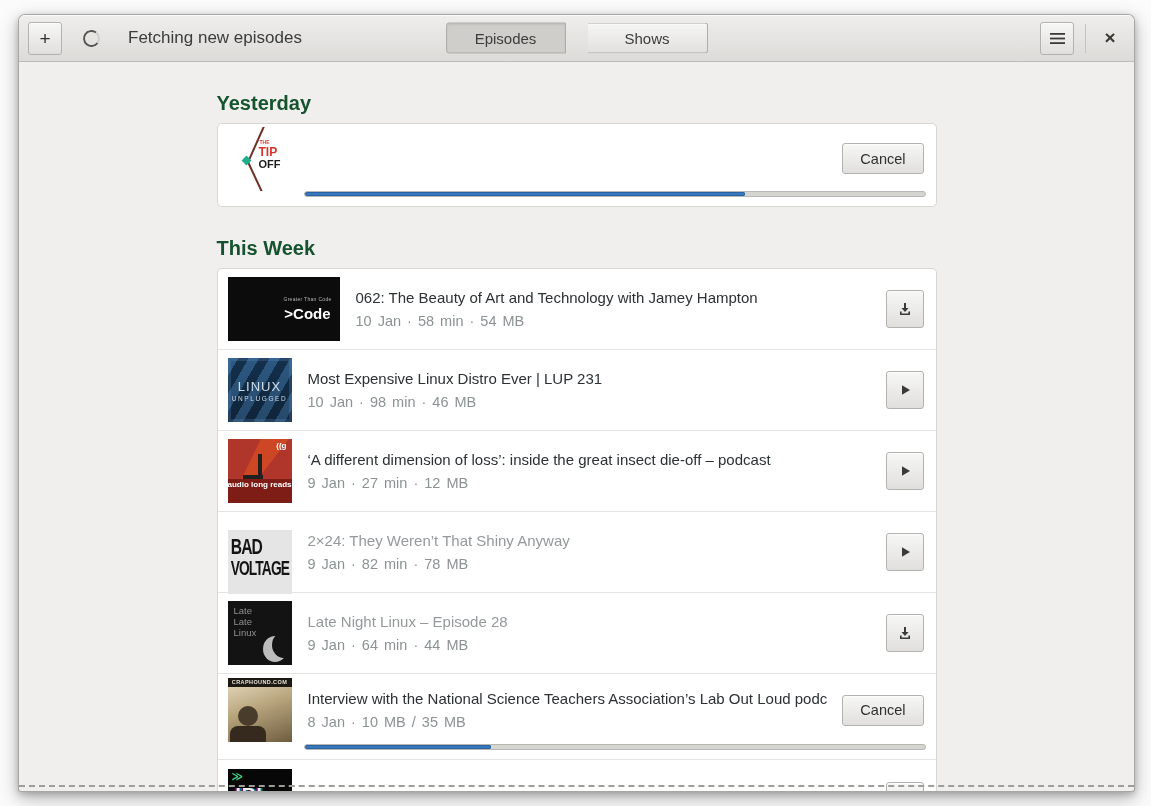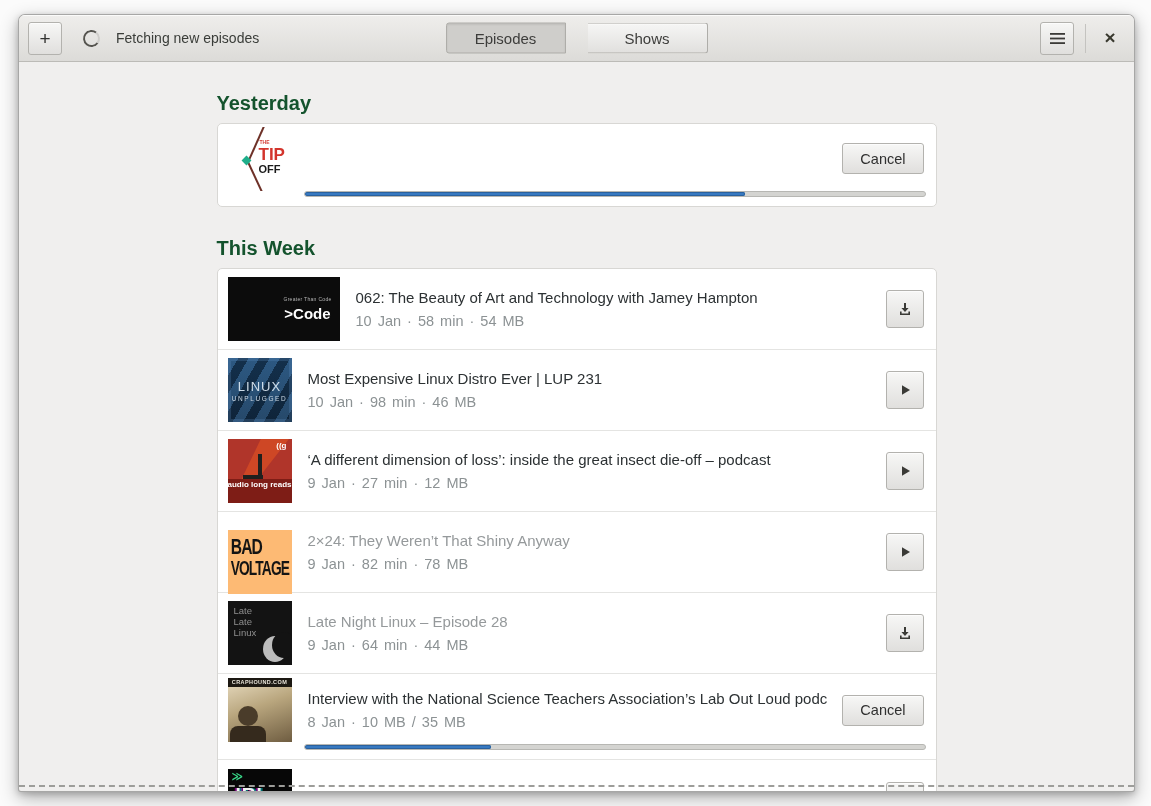--- a/index.html
+++ b/index.html
@@ -30,21 +30,21 @@
     box-shadow:inset 0 1px rgba(255,255,255,.65);
     color:#323230;cursor:default;
     display:flex;align-items:center;justify-content:center;
   }
   .add-btn{width:34px;height:33px;font-size:19px;font-weight:400;line-height:1;}
   .spinner{
     width:13px;height:13px;border-radius:50%;
     border:2.5px solid #55544f;border-right-color:#cfcecb;
     margin-left:21px;flex:none;transform:rotate(-8deg);
   }
-  .status-text{margin-left:16px;font-size:14px;color:#3a3d39;}
+  .status-text{margin-left:28px;font-size:17px;color:#3a3d39;}
   .switcher{
     position:absolute;left:50%;top:50%;transform:translate(-50%,-50%);
     display:flex;
     gap:22px;
   }
   .switch-btn{
     width:120px;height:31px;font-size:15px;color:#3d3d3b;
     display:flex;align-items:center;justify-content:center;
     border:1px solid #aeada9;box-sizing:border-box;
   }
@@ -107,21 +107,21 @@
   }
   
   
   .t-tipoff{background:#ffffff;}
   .tip-arm{position:absolute;width:2px;background:#6e3128;}
   .tip-arm1{left:36px;top:-3px;height:42px;transform:rotate(24deg);transform-origin:top center;}
   .tip-arm2{left:19px;top:35px;height:33px;transform:rotate(-25deg);transform-origin:top center;}
   .tip-gem{position:absolute;left:15px;top:30px;width:7px;height:7px;background:#1fae8a;transform:rotate(45deg);}
   .tip-txt{position:absolute;left:31px;top:13px;line-height:1;}
   .tip-the{font-size:5px;font-weight:700;color:#d33b33;margin-left:1px;}
-  .tip-tip{font-size:17px;font-weight:700;color:#d3342c;margin-top:1px;}
+  .tip-tip{font-size:12px;font-weight:700;color:#d3342c;margin-top:1px;}
   .tip-off{font-size:11px;font-weight:700;color:#1a1a1a;margin-top:1px;}
   
   .t-gtc{background:#0c0c0c;display:flex;flex-direction:column;align-items:center;justify-content:center;padding-left:48px;}
   .gtc-sub{font-size:5px;color:#b5b5b5;margin-bottom:3px;letter-spacing:.3px;}
   .gtc-main{font-size:15px;font-weight:700;color:#ffffff;}
   
   .t-lup{
     background:
       repeating-linear-gradient(120deg,rgba(80,140,195,.30) 0 9px,rgba(8,26,44,.45) 9px 18px),
       linear-gradient(#1d4266,#142c44);
@@ -135,21 +135,21 @@
   .alr-wedge{position:absolute;inset:0;background:#d34a24;opacity:.85;
     clip-path:polygon(52% 0,96% 0,18% 100%,4% 100%);}
   .alr-g{position:absolute;top:2px;right:5px;font-size:8px;font-weight:700;color:#fff;}
   .alr-back{position:absolute;left:30px;top:15px;width:4px;height:23px;background:#20201e;}
   .alr-seat{position:absolute;left:15px;top:36px;width:20px;height:4px;background:#20201e;}
   .alr-leg1{position:absolute;left:17px;top:40px;width:3px;height:13px;background:#20201e;transform:rotate(8deg);}
   .alr-leg2{position:absolute;left:30px;top:40px;width:3px;height:13px;background:#20201e;transform:rotate(-8deg);}
   .alr-band{position:absolute;left:0;right:0;bottom:0;height:24px;background:#7e1d16;
     color:#fff;font-size:8px;font-weight:700;text-align:center;line-height:12px;}
   
-  .t-bv{background:#fdba74;margin-top:20px;}
+  .t-bv{background:#e5e5e5;margin-top:20px;}
   .bv-wrap{transform:scale(.92,1.35);transform-origin:left top;padding:5px 0 0 3px;line-height:15px;
     font-weight:800;color:#141414;letter-spacing:-1px;}
   .bv-l1{font-size:17px;}
   .bv-l2{font-size:15px;}
   
   .t-lnl{background:#131313;}
   .lnl-txt{position:absolute;left:6px;top:4px;font-size:9.5px;line-height:11px;color:#8f8f8f;}
   .lnl-moon{position:absolute;right:5px;bottom:3px;width:24px;height:26px;background:#bcbcbc;border-radius:50%;}
   .lnl-moon:after{content:"";position:absolute;left:9px;top:-4px;width:24px;height:26px;background:#131313;border-radius:50%;}
   

